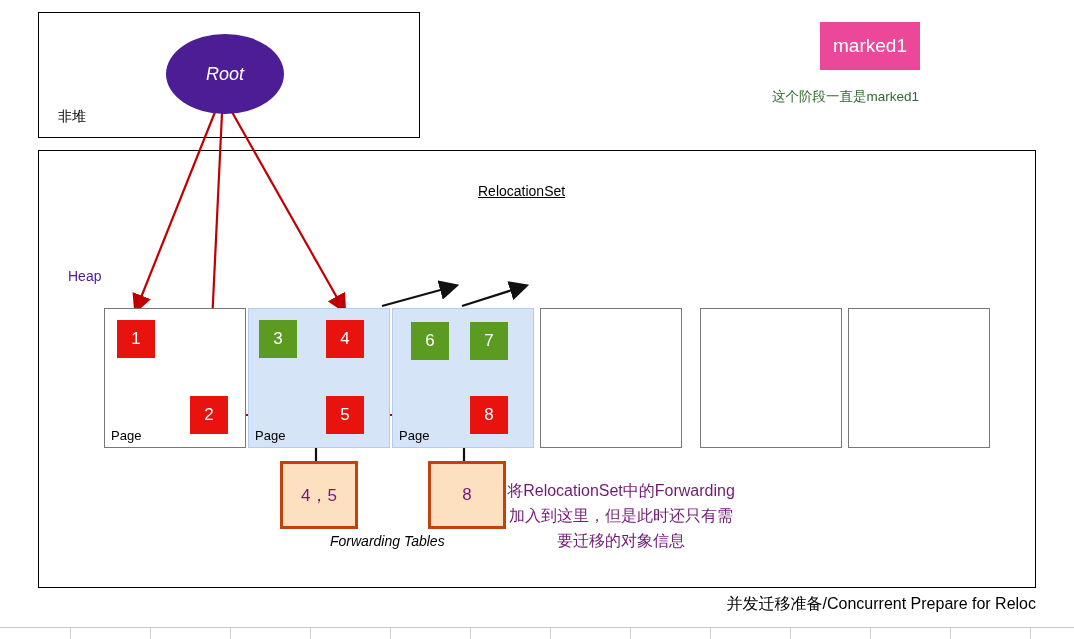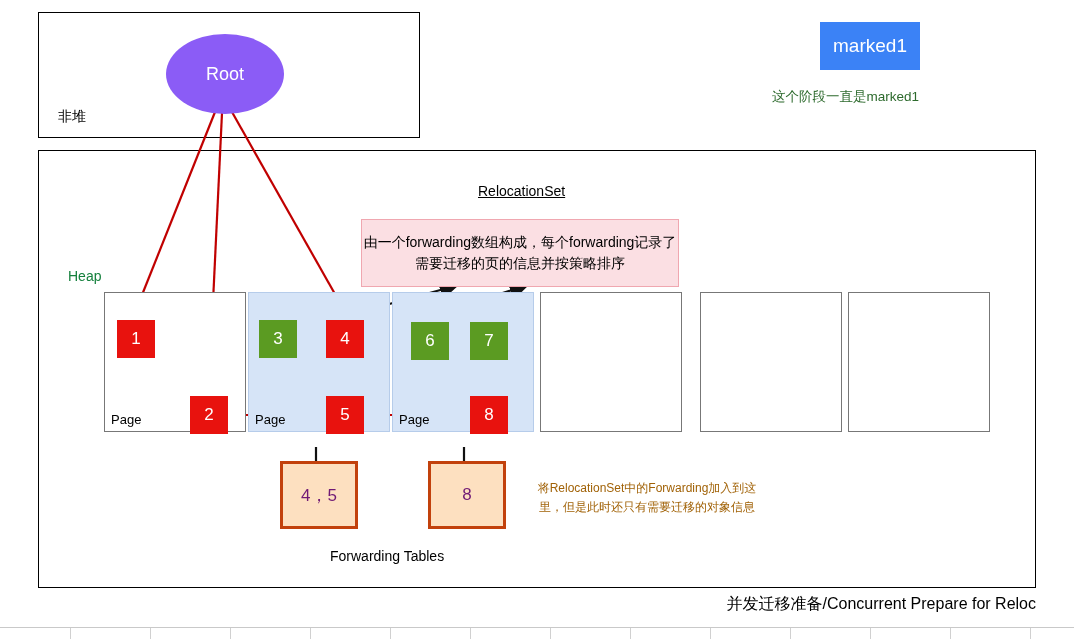--- a/index.html
+++ b/index.html
@@ -15,33 +15,33 @@
   
   .nonheap-box{
     left:38px;top:12px;width:380px;height:124px;
     border:1px solid #000;background:#fff;
   }
   .nonheap-label{left:58px;top:108px;font-size:14px;color:#000;font-family:Liberation Mono, monospace;}
   .heap-box{
     left:38px;top:150px;width:996px;height:436px;
     border:1px solid #000;background:#fff;
   }
-  .heap-label{left:68px;top:268px;font-size:14px;color:#15803d;}
+  .heap-label{left:68px;top:268px;font-size:14px;color:#4c1d95;}
   .relocset-label{left:478px;top:183px;font-size:14px;color:#000;text-decoration:underline;}
   
   .root-ellipse{
     left:166px;top:34px;width:118px;height:80px;
-    background:#8b5cf6;border-radius:50%;
-    display:flex;align-items:center;justify-content:center;
-    color:#fff;font-size:18px;
+    background:#4c1d95;border-radius:50%;
+    display:flex;align-items:center;justify-content:center;
+    color:#fff;font-size:18px;font-style:italic;
   }
   
   .page{
     width:140px;height:138px;border:1px solid #777;background:#fff;
-    top:292px;
+    top:308px;
   }
   .page.sel{background:#d6e4f7;border:1px solid #b6ccea;}
   .page-label{position:absolute;left:6px;bottom:4px;font-size:13px;color:#000;}
   .p1{left:104px;}
   .p2{left:248px;}
   .p3{left:392px;}
   .p4{left:540px;}
   .p5{left:700px;}
   .p6{left:848px;}
   
@@ -59,26 +59,26 @@
     text-align:center;font-size:14px;color:#000;line-height:1.5;
   }
   
   .ftable{
     width:72px;height:62px;background:#fde0c0;border:3px solid #c2410c;
     display:flex;align-items:center;justify-content:center;
     font-size:17px;color:#701a75;top:461px;
   }
   .ft1{left:280px;}
   .ft2{left:428px;}
-  .ftables-label{left:330px;top:548px;font-size:14px;color:#000;}
-  .ft-note{left:532px;top:479px;width:230px;font-size:12px;color:#a16207;
+  .ftables-label{left:330px;top:533px;font-size:14px;color:#000;font-style:italic;}
+  .ft-note{left:506px;top:479px;width:230px;font-size:16px;color:#701a75;
            text-align:center;line-height:1.55;}
   
   .marked{
-    left:820px;top:22px;width:100px;height:48px;background:#3b82f6;
+    left:820px;top:22px;width:100px;height:48px;background:#ec4899;
     display:flex;align-items:center;justify-content:center;
     color:#fff;font-size:19px;
   }
   .marked-note{left:772px;top:88px;font-size:13.5px;color:#2d6a2d;text-align:right;}
   
   .caption{left:40px;top:594px;width:996px;text-align:right;font-size:16px;color:#000;}
   
   .ruler{left:0;top:627px;width:1074px;height:12px;border-top:1px solid #c9c9c9;background:#fff;}
   .ruler i{position:absolute;top:0;width:1px;height:12px;background:#d0d0d0;}
   svg.overlay{position:absolute;left:0;top:0;width:1074px;height:639px;pointer-events:none;}
@@ -120,23 +120,20 @@
     <path d="M462,306 L525,286" stroke="#111" stroke-width="2.2" fill="none" marker-end="url(#ah-dark)"></path>
 
     <path d="M316,447 L316,481" stroke="#111" stroke-width="2.2" fill="none"></path>
     <path d="M464,447 L464,481" stroke="#111" stroke-width="2.2" fill="none"></path>
   </svg>
 
   <div class="abs root-ellipse">
     <span>Root</span>
   </div>
 
-  <div class="abs callout">
-    <span>由一个forwarding数组构成，每个forwarding记录了需要迁移的页的信息并按策略排序</span>
-  </div>
 
   <div class="abs page p1">
     <span class="page-label">Page</span>
   </div>
   <div class="abs page sel p2">
     <span class="page-label">Page</span>
   </div>
   <div class="abs page sel p3">
     <span class="page-label">Page</span>
   </div>

